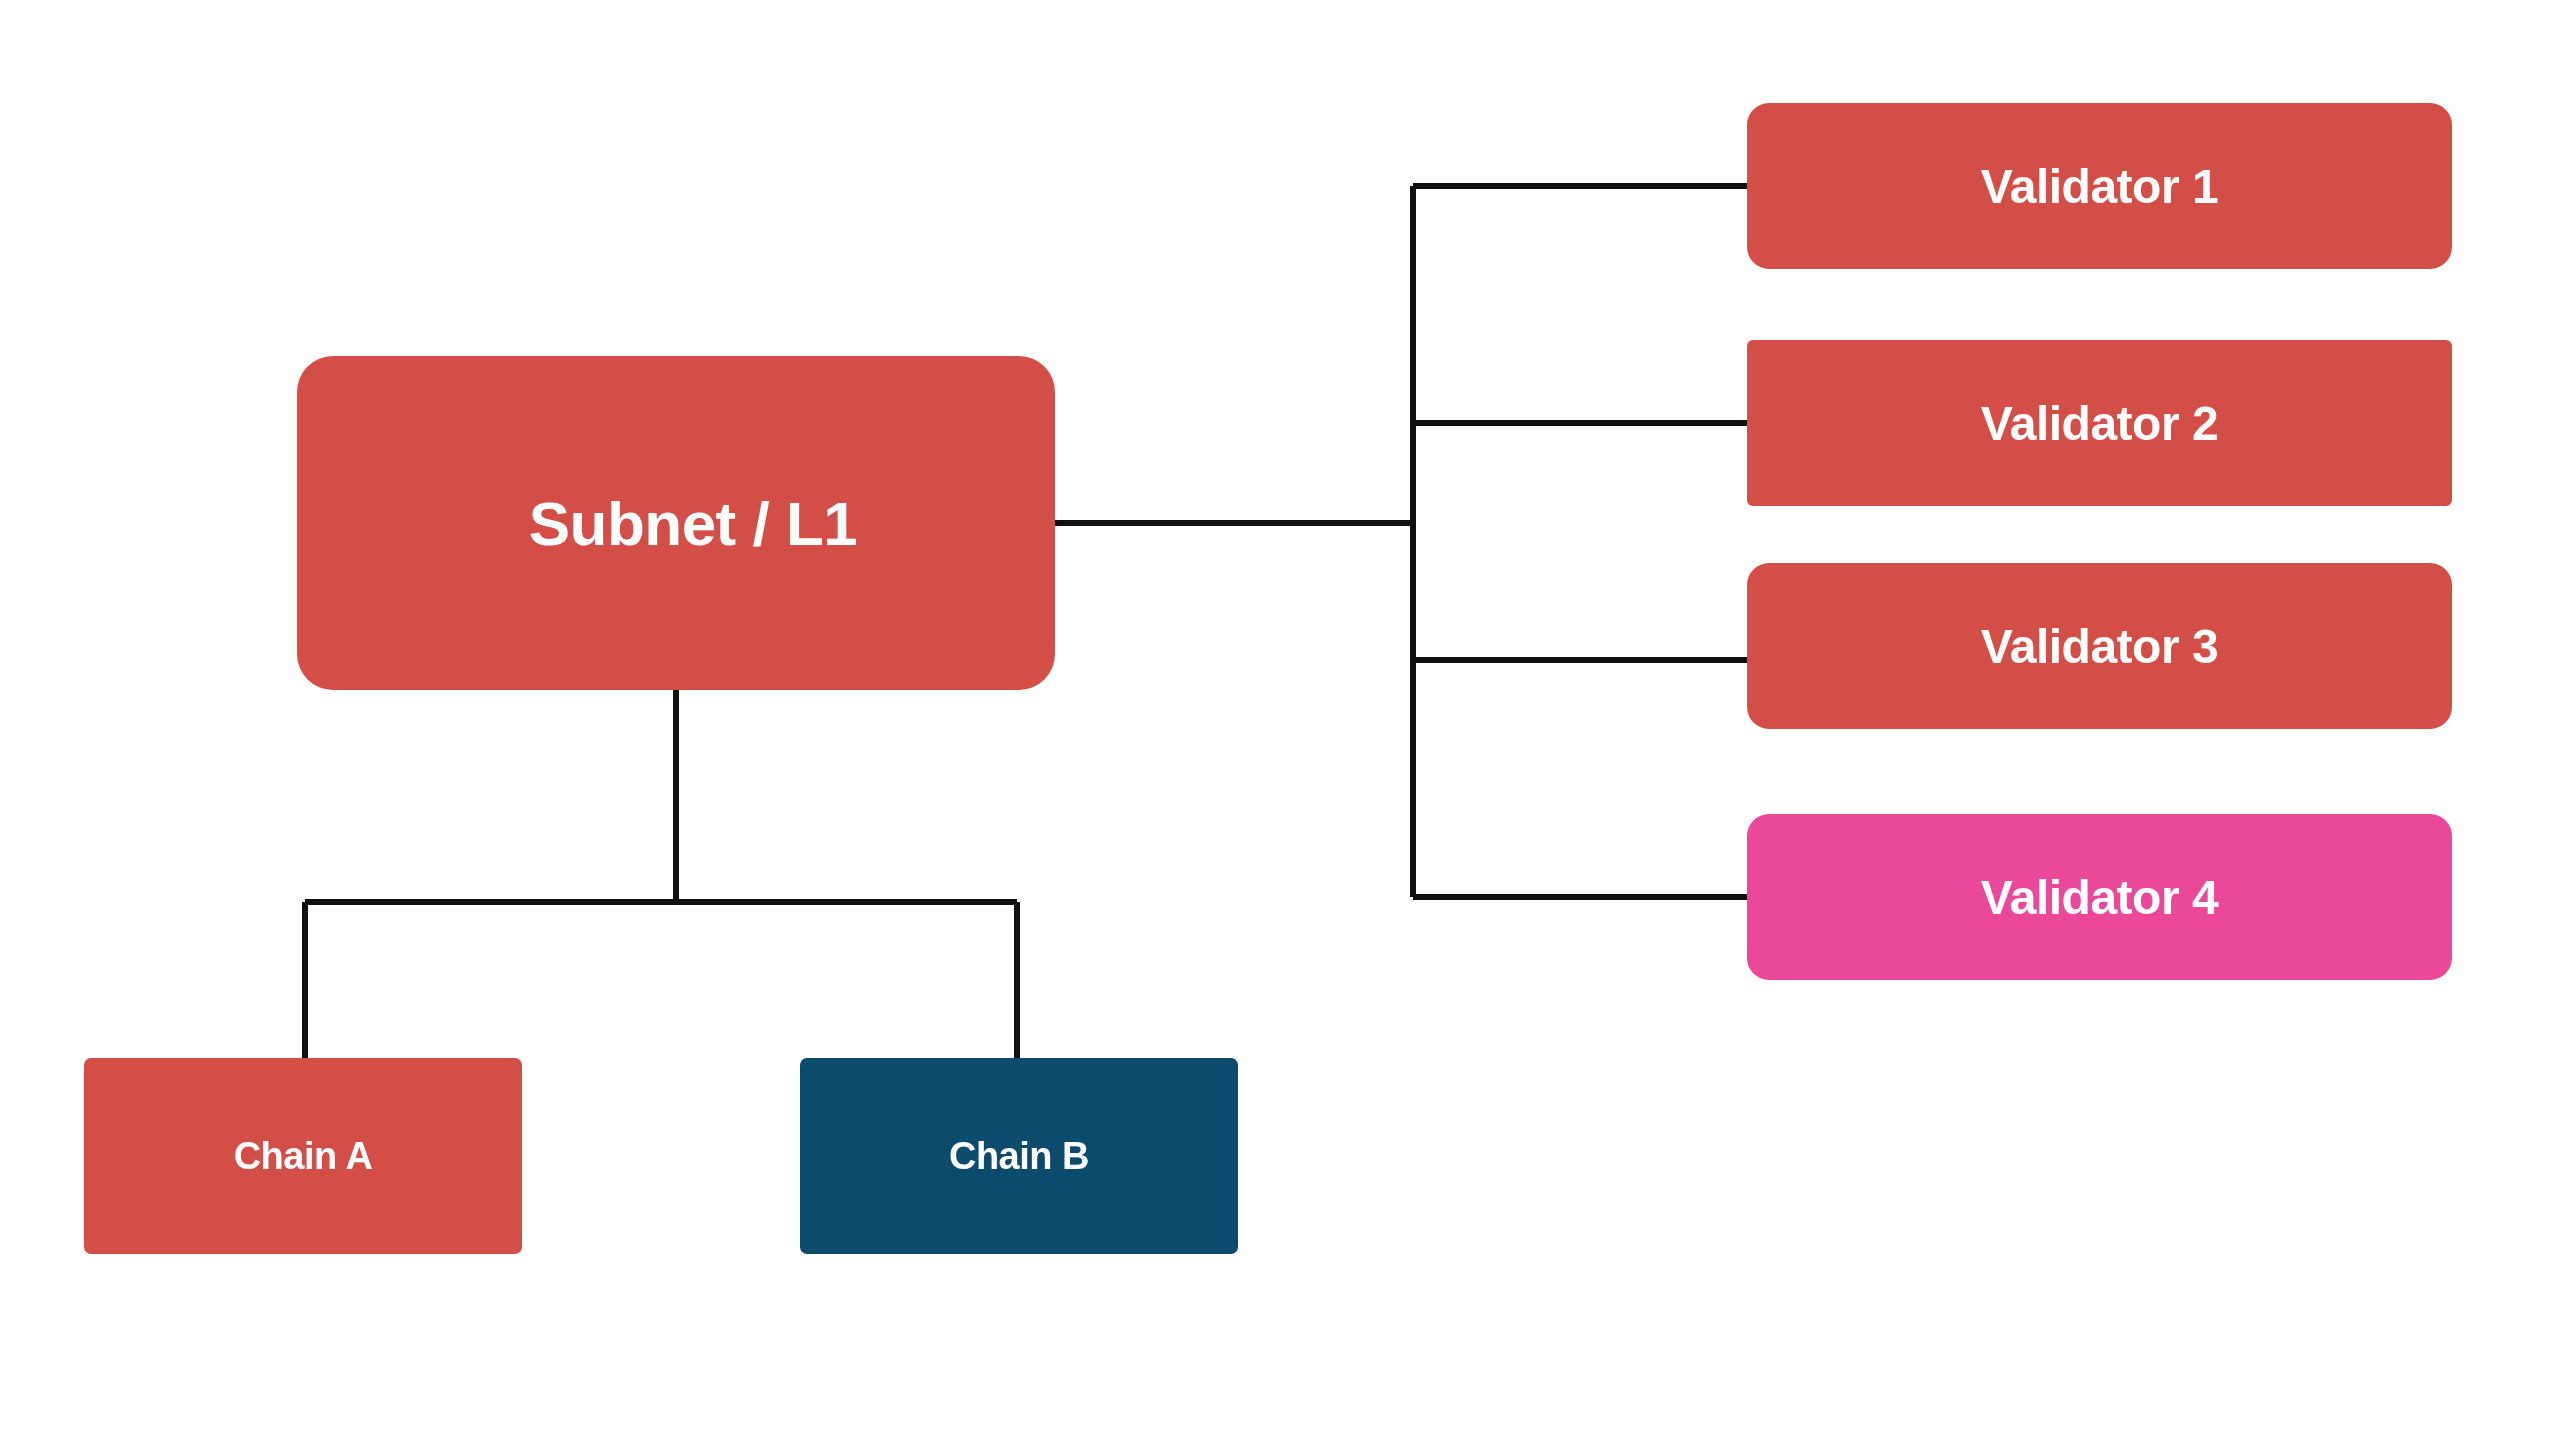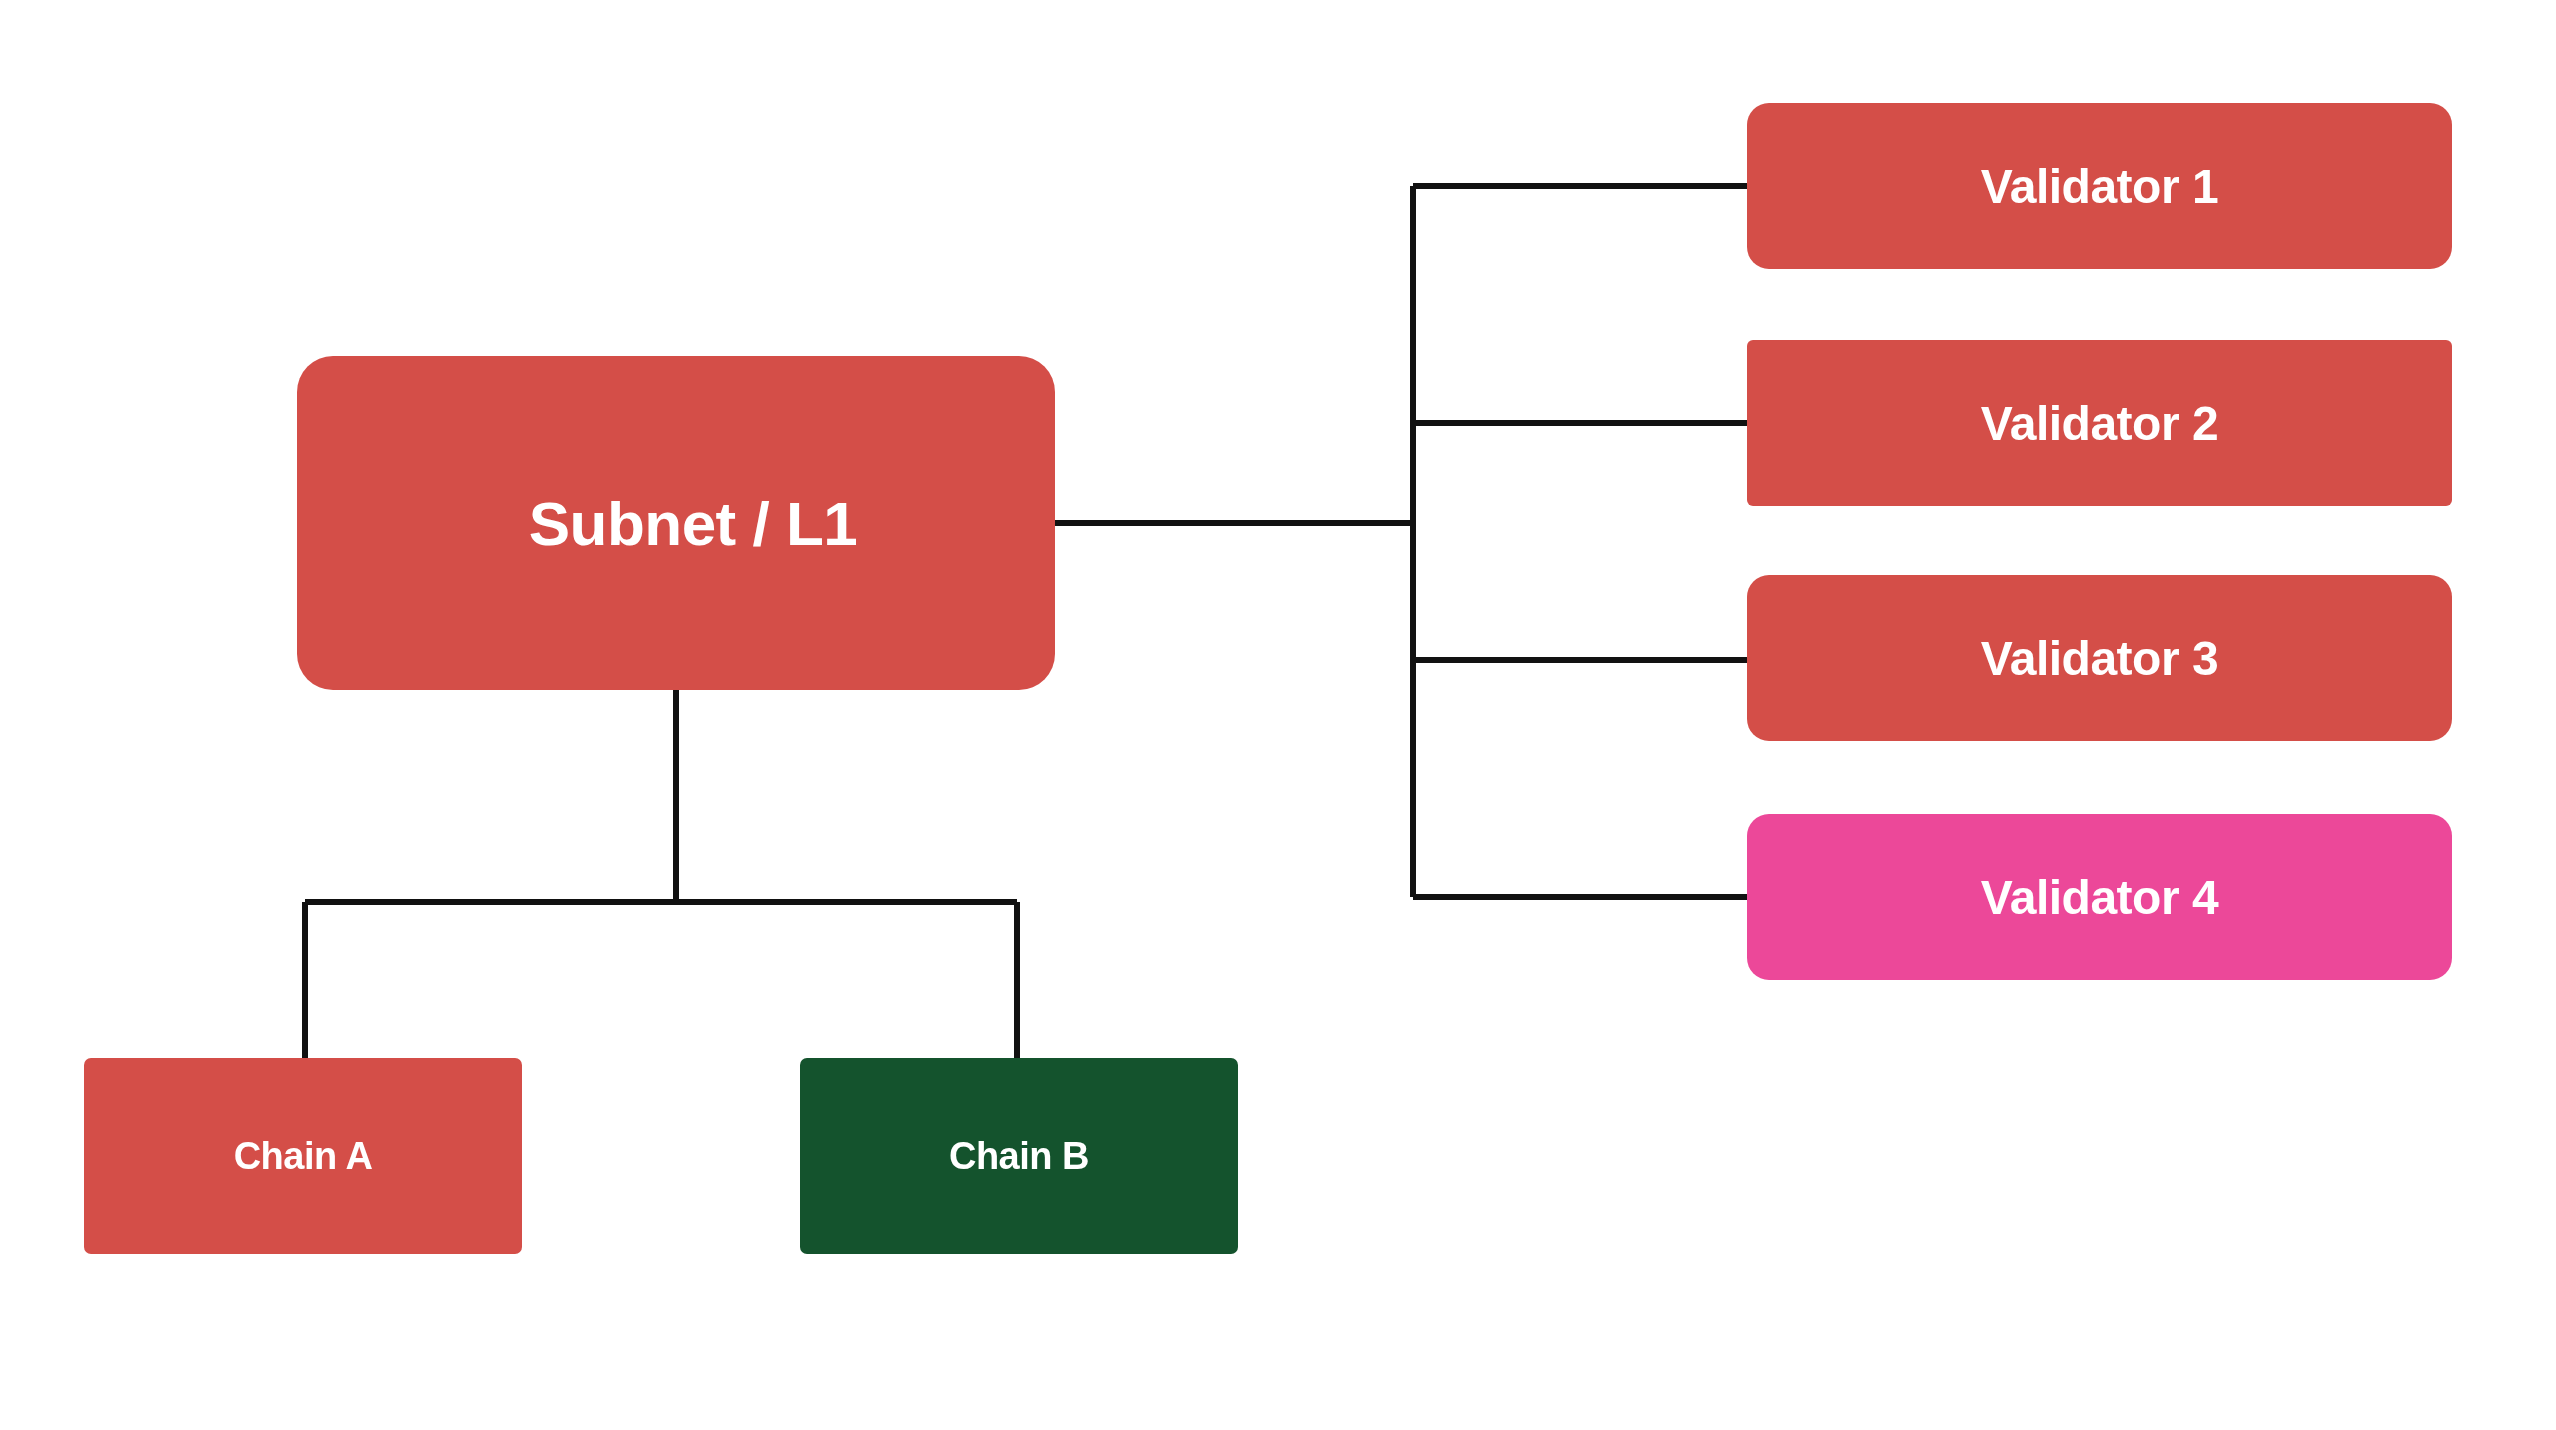--- a/index.html
+++ b/index.html
@@ -57,21 +57,21 @@
   .node-chain-b { left: 800px; width: 438px; }
   .node-validator {
     left: 1747px;
     width: 705px;
     height: 166px;
     border-radius: 22px;
     font-size: 48px;
   }
   .node-validator-1 { top: 103px; }
   .node-validator-2 { top: 340px; border-radius: 6px; }
-  .node-validator-3 { top: 575px; }
+  .node-validator-3 { top: 563px; }
   .node-validator-4 { top: 814px; }
 </style>
 </head>
 <body>
 
 <div id="canvas">
 
   <svg id="wires" viewBox="0 0 2556 1430" width="2556" height="1430" xmlns="http://www.w3.org/2000/svg">
     <g stroke="#111111" stroke-width="6" fill="none" shape-rendering="crispEdges">
 
@@ -93,21 +93,21 @@
     </g>
   </svg>
 
   <div class="node node-root" style="background:#d44e48">
     <span>Subnet / L1</span>
   </div>
 
   <div class="node node-chain node-chain-a" style="background:#d44e48">
     <span>Chain A</span>
   </div>
-  <div class="node node-chain node-chain-b" style="background:#14532d">
+  <div class="node node-chain node-chain-b" style="background:#0c4a6e">
     <span>Chain B</span>
   </div>
 
   <div class="node node-validator node-validator-1" style="background:#d44e48">
     <span>Validator 1</span>
   </div>
   <div class="node node-validator node-validator-2" style="background:#d44e48">
     <span>Validator 2</span>
   </div>
   <div class="node node-validator node-validator-3" style="background:#d44e48">

